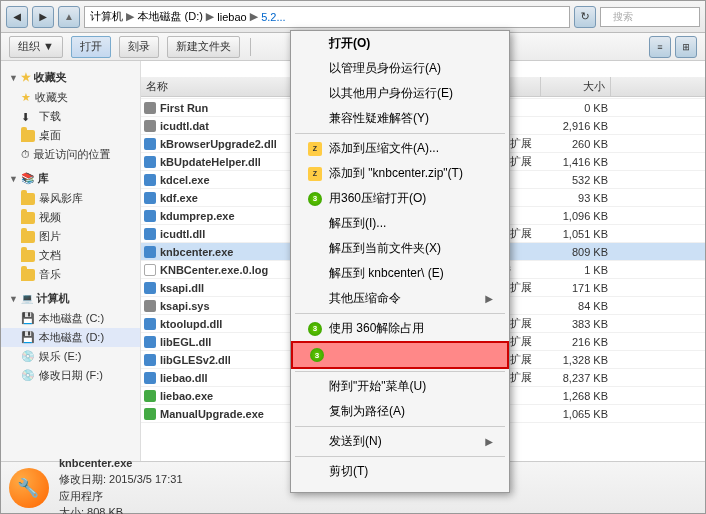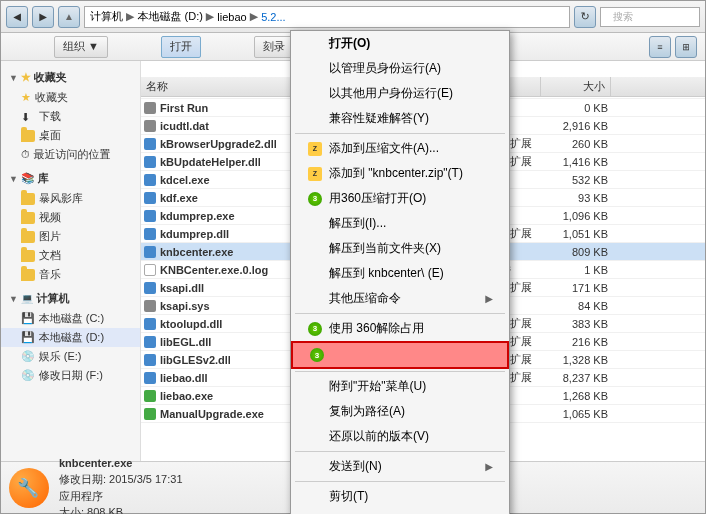--- a/index.html
+++ b/index.html
@@ -81,21 +81,20 @@
       height: 22px;
       background: linear-gradient(to bottom, #fafafa, #e0e0e0);
       border: 1px solid #bbb;
       border-radius: 2px;
       cursor: pointer;
       font-size: 11px;
       color: #333;
       display: flex;
       align-items: center;
       gap: 3px;
-      margin-left: 45px;
     }
 
     .toolbar-btn.active {
       background: linear-gradient(to bottom, #dde8f5, #c4d8ef);
       border-color: #7aabce;
     }
 
     .toolbar-sep {
       width: 1px;
       height: 18px;
@@ -603,21 +602,21 @@
       </div>
       <div class="col-date"></div>
       <div class="col-type">应用程序</div>
       <div class="col-size" style="text-align:right;padding-right:5px;">1,096 KB</div>
     </div>
           <div class="file-row">
       <div class="col-name">
         <span class="file-icon">
                 <span class="icon-dll"></span>
               </span>
-        <span>kdumprep.dll</span>
+        <span>icudtl.dll</span>
       </div>
       <div class="col-date"></div>
       <div class="col-type">应用程序扩展</div>
       <div class="col-size" style="text-align:right;padding-right:5px;">1,051 KB</div>
     </div>
           <div class="file-row selected">
       <div class="col-name">
         <span class="file-icon">
                 <span class="icon-exe" style="background:#4488cc"></span>
               </span>
@@ -811,24 +810,20 @@
       </div>
       <div class="ctx-sep"></div>
       <div class="ctx-item">
         <span class="ctx-icon"></span>
         <span>附到"开始"菜单(U)</span>
       </div>
       <div class="ctx-item">
         <span class="ctx-icon"></span>
         <span>复制为路径(A)</span>
       </div>
-      <div class="ctx-item">
-        <span class="ctx-icon"></span>
-        <span>还原以前的版本(V)</span>
-      </div>
       <div class="ctx-sep"></div>
       <div class="ctx-item">
         <span class="ctx-icon"></span>
         <span>发送到(N)</span>
         <span class="arrow-right">▶</span>
       </div>
       <div class="ctx-sep"></div>
       <div class="ctx-item">
         <span class="ctx-icon"></span>
         <span>剪切(T)</span>

